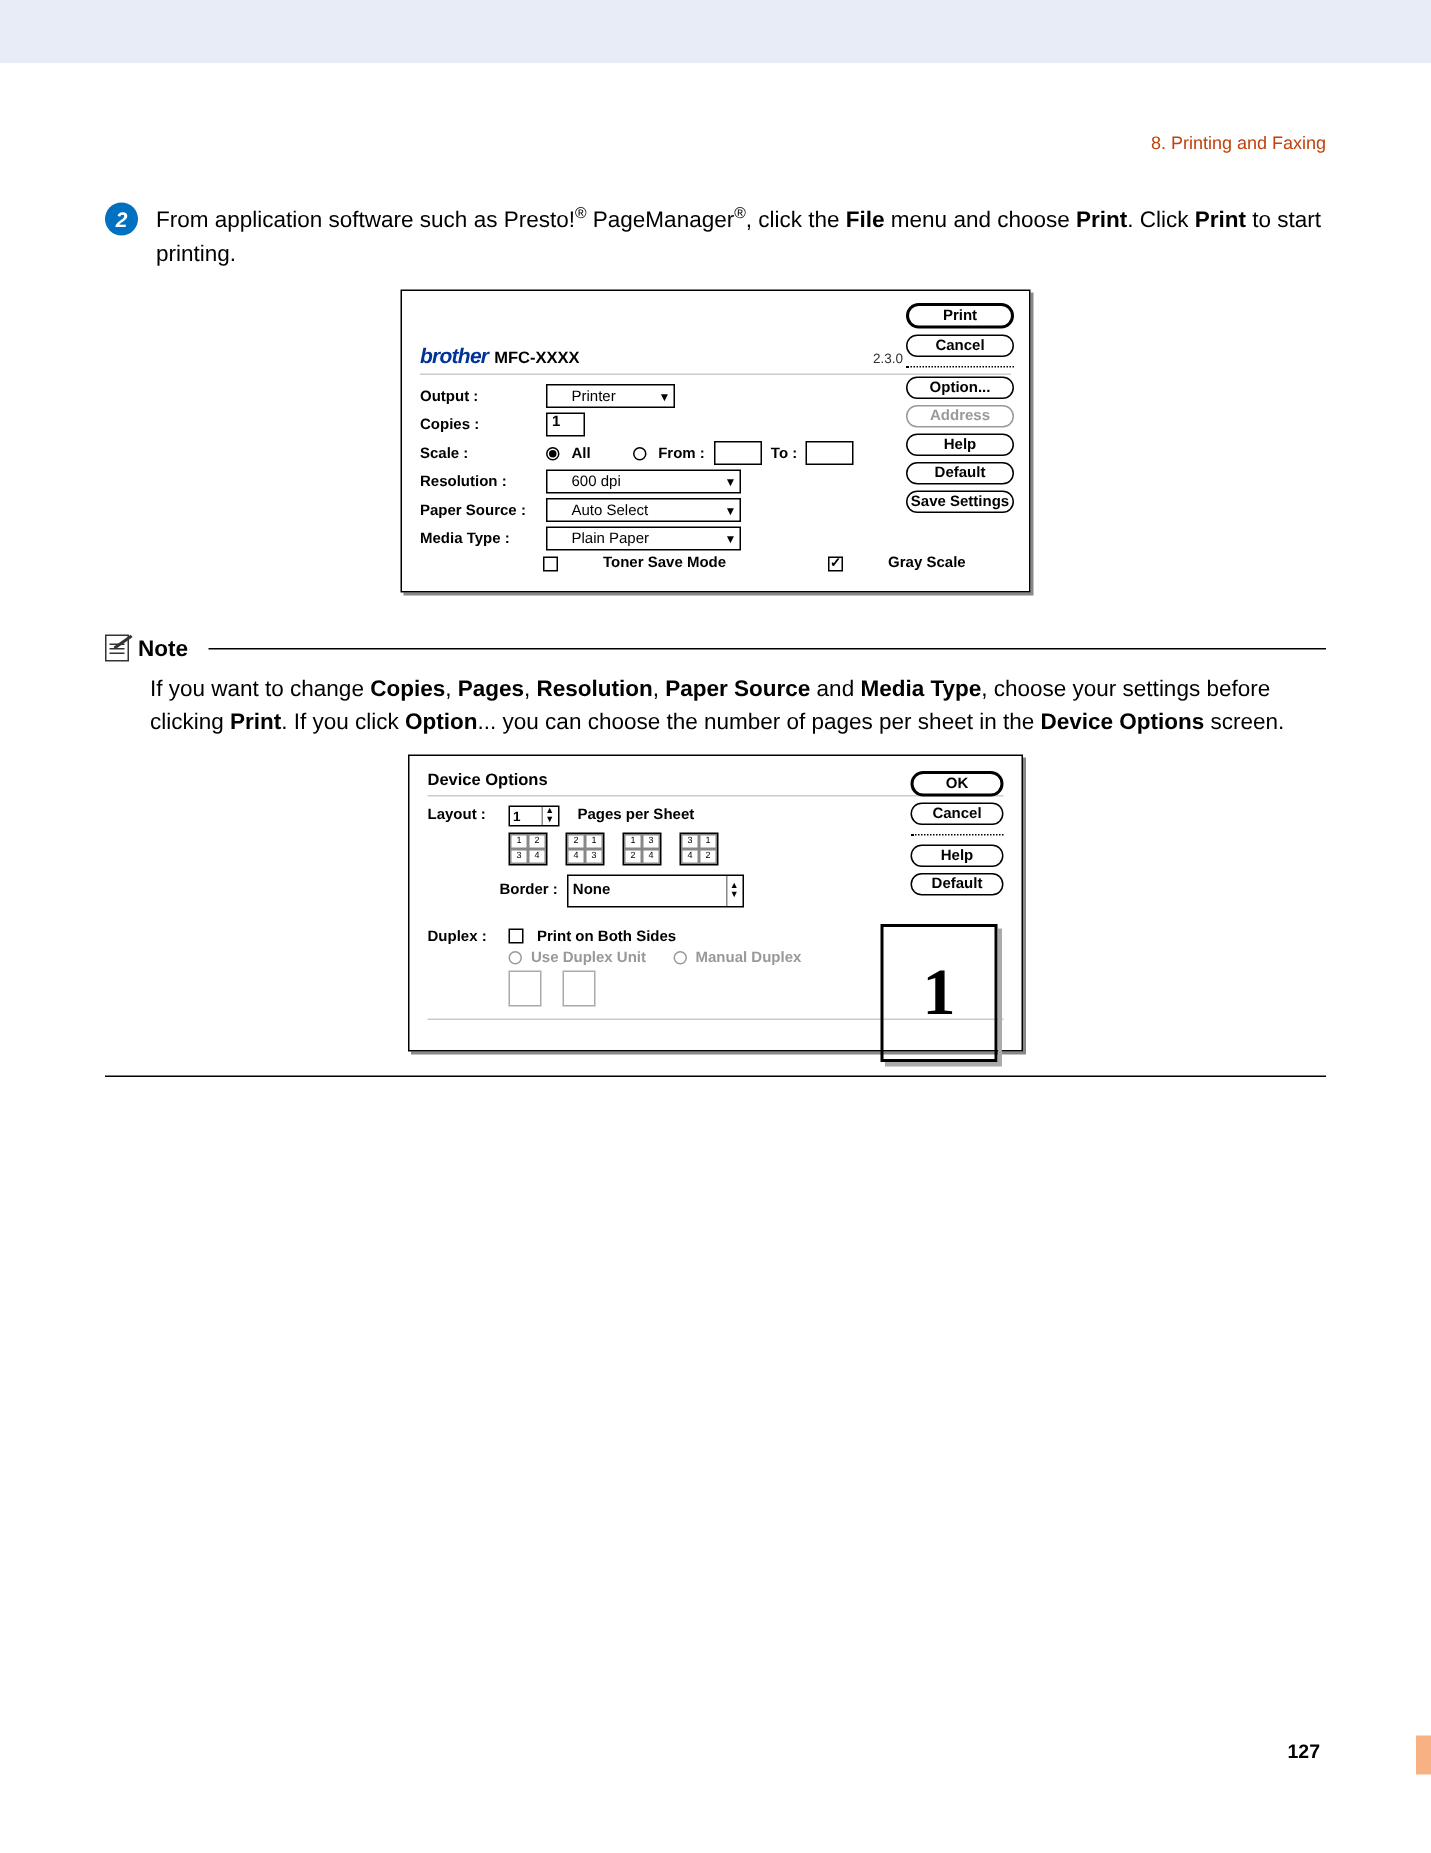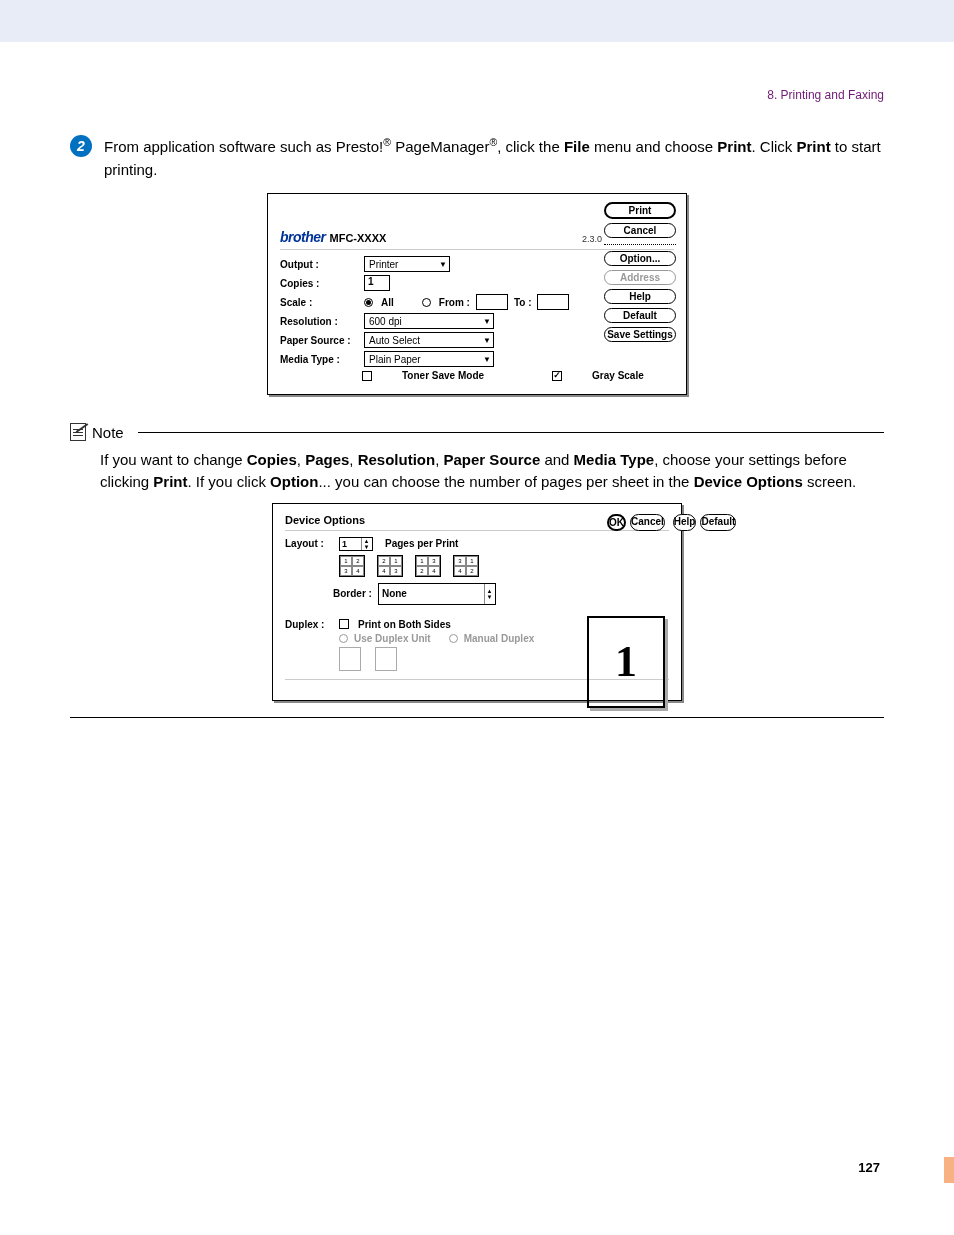--- a/index.html
+++ b/index.html
@@ -13,21 +13,21 @@
     }
     .topbar {
       position: absolute;
       top: 0; left: 0; right: 0; height: 42px;
       background: #e8ecf7;
     }
     .header-text {
       position: absolute;
       top: 88px; right: 70px;
       font-size: 12px;
-      color: #701a75;
+      color: #c2410c;
     }
     .content {
       position: absolute;
       top: 135px;
       left: 70px;
       right: 70px;
     }
     .step-row { display: flex; align-items: flex-start; gap: 12px; }
     .step-badge {
       width: 22px; height: 22px; border-radius: 50%;
@@ -47,21 +47,21 @@
       font-size: 10px;
     }
     .dialog1 { width: 420px; position: relative; }
     .brand { color:#003399; font-weight:bold; font-size:14px; font-style:italic; letter-spacing:-0.5px; }
     .model { font-weight:bold; font-size:11px; margin-left:4px; }
     .topline { border-bottom:1px solid #ccc; padding-bottom:4px; margin-bottom:6px; display:flex; align-items:baseline;margin-top:25px; }
     .ver { margin-left:auto; font-size:9px; color:#333; margin-right:72px; }
     .form-row { display:flex; align-items:center; margin:3px 0; gap:6px; font-weight:bold; }
     .form-label { width:78px; }
     .select {
-      border:1px solid #000; padding:0 4px; height:16px;
+      border:1px solid #000; padding:0 16px; height:16px;
       display:inline-flex; align-items:center; font-weight:normal;
       background:#fff; font-size:10px;
       position:relative;
     }
     .select .caret { position:absolute; right:2px; top:3px; font-size:8px; }
     .txtinput {
       border:1px solid #000; height:16px; width:40px; background:#fff;
       display:inline-block; font-size:10px; padding:0 3px;
     }
     .radio-dot { width:9px; height:9px; border:1px solid #000; border-radius:50%; display:inline-flex; align-items:center; justify-content:center; margin-right:2px; }
@@ -75,33 +75,33 @@
     }
     .mac-btn.disabled { color:#999; border-color:#999; }
     .dotline { border-top:1px dotted #000; margin:2px 0; }
 
     .note-head { display:flex; align-items:center; gap:6px; margin-top:28px; }
     .note-icon {
       width:16px; height:18px; border:1px solid #333; position:relative;
     }
     .note-icon::before { content:""; position:absolute; left:2px; top:5px; right:2px; border-top:1px solid #333; box-shadow:0 3px 0 #333, 0 6px 0 #333; }
     .note-icon .pen { position:absolute; width:14px; height:2px; background:#333; transform:rotate(-35deg); top:3px; left:4px; }
-    .note-title { font-weight:normal; font-size:15px; }
+    .note-title { font-weight:bold; font-size:15px; }
     .note-line { flex:1; border-top:1px solid #000; margin-left:8px; }
     .note-body { font-size:15px; line-height:1.45; margin:8px 0 0 30px; }
 
     .dialog2 { width: 410px; position: relative; padding:10px 12px 14px; }
     .d2-title { font-weight:bold; font-size:11px; border-bottom:1px solid #ccc; padding-bottom:4px; margin-bottom:6px; }
     .layout-icons { display:flex; gap:12px; margin-left:54px; margin-top:4px; margin-bottom:6px; }
     .layout-icon { width:26px; height:22px; border:1px solid #000; font-size:6px; display:grid; grid-template-columns:1fr 1fr; grid-template-rows:1fr 1fr; }
     .layout-icon span { border:0.5px solid #888; display:flex; align-items:center; justify-content:center; }
     .grayed { color:#999; }
     .grayed .chk, .grayed .radio-dot { border-color:#999; }
     .preview-box { position:absolute; right:16px; top:112px; width:78px; height:92px; border:2px solid #000; box-shadow:3px 3px 0 #aaa; display:flex; align-items:center; justify-content:center; font-size:44px; font-weight:bold; font-family:Georgia,serif; }
-    .d2-buttons { position:absolute; right:12px; top:10px; width:62px; display:flex; gap:4px; }
+    .d2-buttons { position:absolute; right:12px; top:10px; width:62px; display:flex; flex-direction:column; gap:4px; }
 
     .closing-line { border-top:1px solid #000; margin-top:16px; }
     .page-num { position:absolute; bottom:60px; right:74px; font-weight:bold; font-size:13px; }
     .page-tab { position:absolute; bottom:52px; right:0; width:10px; height:26px; background:#f7b183; }
 
     .stepper-select {
       border:1px solid #000; height:14px; width:34px; display:inline-flex;
       align-items:center; font-size:9px; padding:0 2px; position:relative; background:#fff;
     }
     .stepper-select .arrows { position:absolute; right:1px; top:0; bottom:0; width:10px; border-left:1px solid #888; font-size:6px; display:flex; flex-direction:column; align-items:center; justify-content:center; line-height:1; }
@@ -210,21 +210,21 @@
   <div class="dialog-wrap" style="margin-top:10px;">
     <div class="dialog dialog2">
       <div class="d2-title">Device Options</div>
 
       <div class="form-row">
         <span style="width:48px">Layout :</span>
         <span class="stepper-select">
             <span>1</span>
             <span class="arrows">▲<br>▼</span>
           </span>
-        <span style="margin-left:6px">Pages per Print</span>
+        <span style="margin-left:6px">Pages per Sheet</span>
       </div>
       <div class="layout-icons">
         <div class="layout-icon">
             <span>1</span>
             <span>2</span>
             <span>3</span>
             <span>4</span>
           </div>
         <div class="layout-icon">
             <span>2</span>

